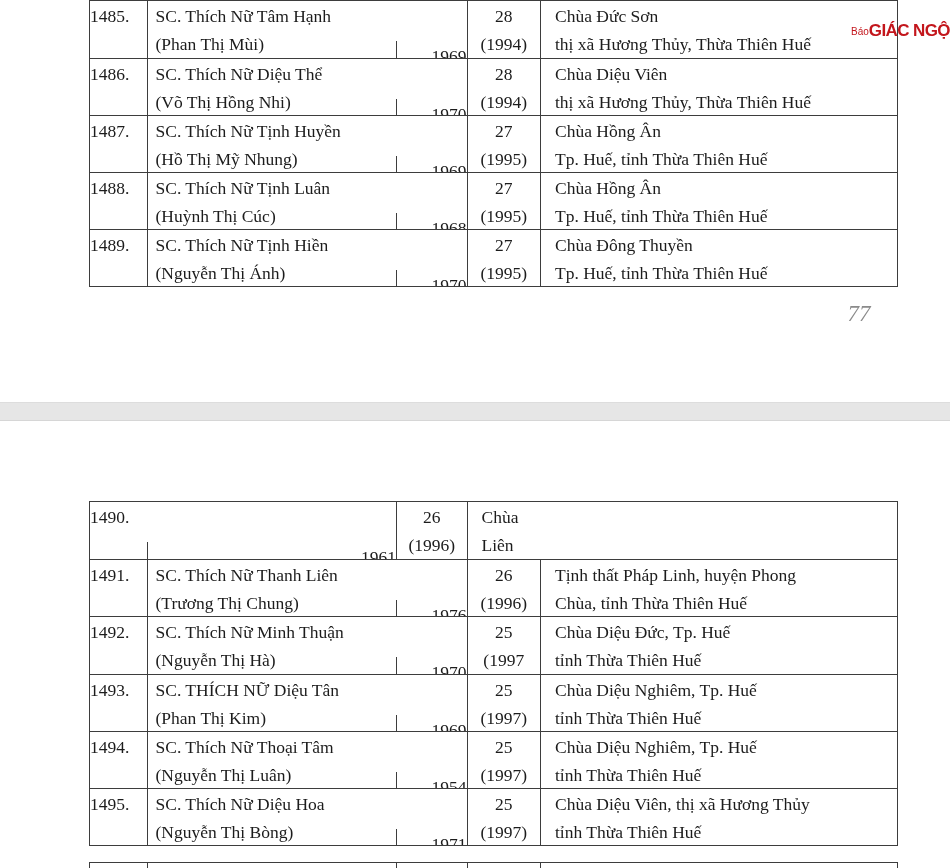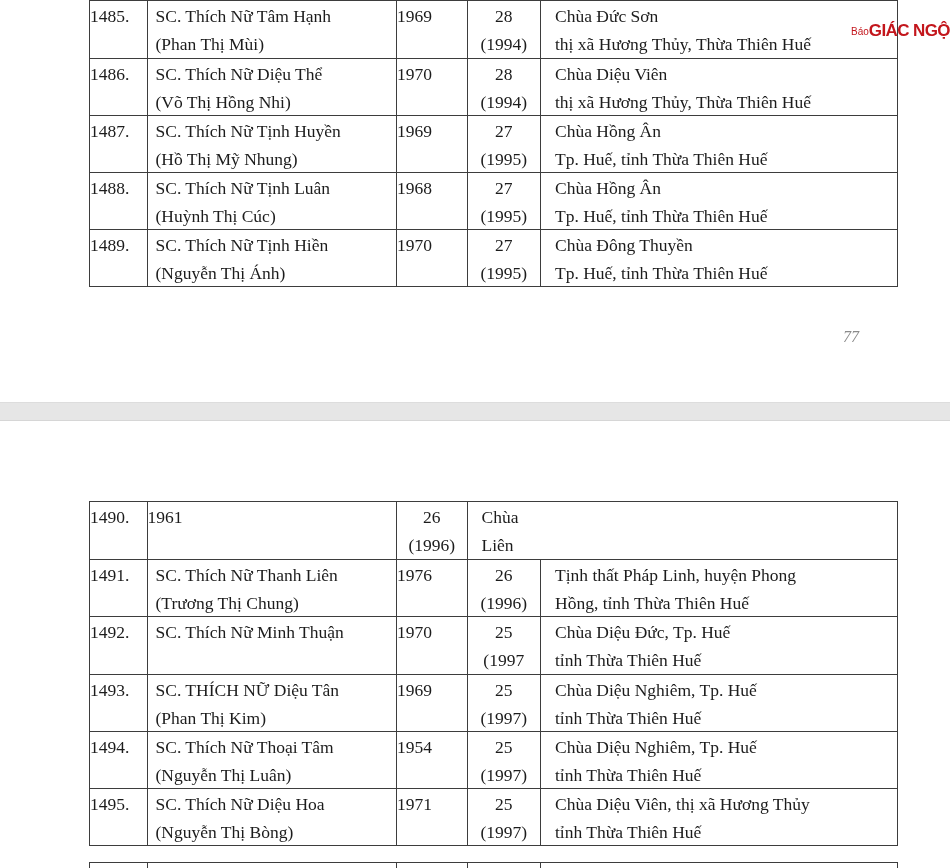--- a/index.html
+++ b/index.html
@@ -14,35 +14,35 @@
   .table-bottom { top:501px; }
   .row { display:grid; grid-template-columns:56.5px 249.5px 70.5px 73.5px 1fr; }
   .row + .row { border-top:1.5px solid #3d3d3d; }
   .table-top .row    { height:57px; }
   .table-bottom .row { height:57.2px; }
   .cell { border-left:1.5px solid #3d3d3d; overflow:hidden;
           font-size:17.5px; line-height:28px; padding-top:1px; }
   .cell:first-child { border-left:none; }
   .c-no   { text-align:left; padding-right:21px; }
   .c-name { padding-left:8px; }
-  .c-year { text-align:left; }
+  .c-year { text-align:right;margin-top:40px; }
   .c-age  { text-align:center; }
   .c-addr { padding-left:14px; }
 
   
   .partial-row { position:absolute; left:89px; top:862px; width:809px; height:6px;
                  border:1.5px solid #3d3d3d; border-bottom:none;
                  display:grid; grid-template-columns:56.5px 249.5px 70.5px 73.5px 1fr; }
   .partial-row .pcell { border-left:1.5px solid #3d3d3d; }
   .partial-row .pcell:first-child { border-left:none; }
 
   
   .page-number { position:absolute; top:301px; left:843px; width:32px;
-                 font-size:16px; font-style:italic;
-                 color:#8b8b8b;margin-top:27px; }
+                 text-align:center; font-size:23px; font-style:italic;
+                 color:#8b8b8b; }
   .separator-band { position:absolute; left:0; top:402px; width:950px; height:19px;
                     background:#e6e6e6; border-top:1px solid #dddddd;
                     border-bottom:1px solid #d6d6d6; }
   .logo { position:absolute; top:21px; right:0; z-index:5; display:flex;
           align-items:flex-start; font-family:"Liberation Sans", sans-serif;
           white-space:nowrap; }
   .logo-prefix { font-size:10px; font-weight:normal; margin-top:5px;padding-left:47px; }
   .logo-title  { font-size:17px; font-weight:bold; letter-spacing:-0.6px; }
 </style>
 </head>
@@ -166,28 +166,29 @@
       <div>SC. Thích Nữ Thanh Liên</div>
       <div>(Trương Thị Chung)</div>
     </div>
     <div class="cell c-year">1976</div>
     <div class="cell c-age">
       <div>26</div>
       <div>(1996)</div>
     </div>
     <div class="cell c-addr">
       <div>Tịnh thất Pháp Linh, huyện Phong</div>
-      <div>Hồng, tỉnh Thừa Thiên Huế</div>
+      <div>Chùa, tỉnh Thừa Thiên Huế</div>
     </div>
   </div>
 
   <div class="row">
     <div class="cell c-no">1492.</div>
     <div class="cell c-name">
       <div>SC. Thích Nữ Minh Thuận</div>
+      <div>(Nguyễn Thị Hà)</div>
     </div>
     <div class="cell c-year">1970</div>
     <div class="cell c-age">
       <div>25</div>
       <div>(1997</div>
     </div>
     <div class="cell c-addr">
       <div>Chùa Diệu Đức, Tp. Huế</div>
       <div>tỉnh Thừa Thiên Huế</div>
     </div>

